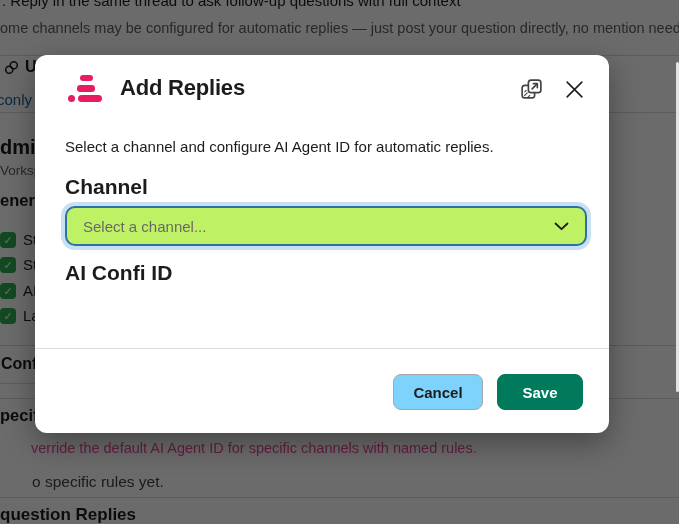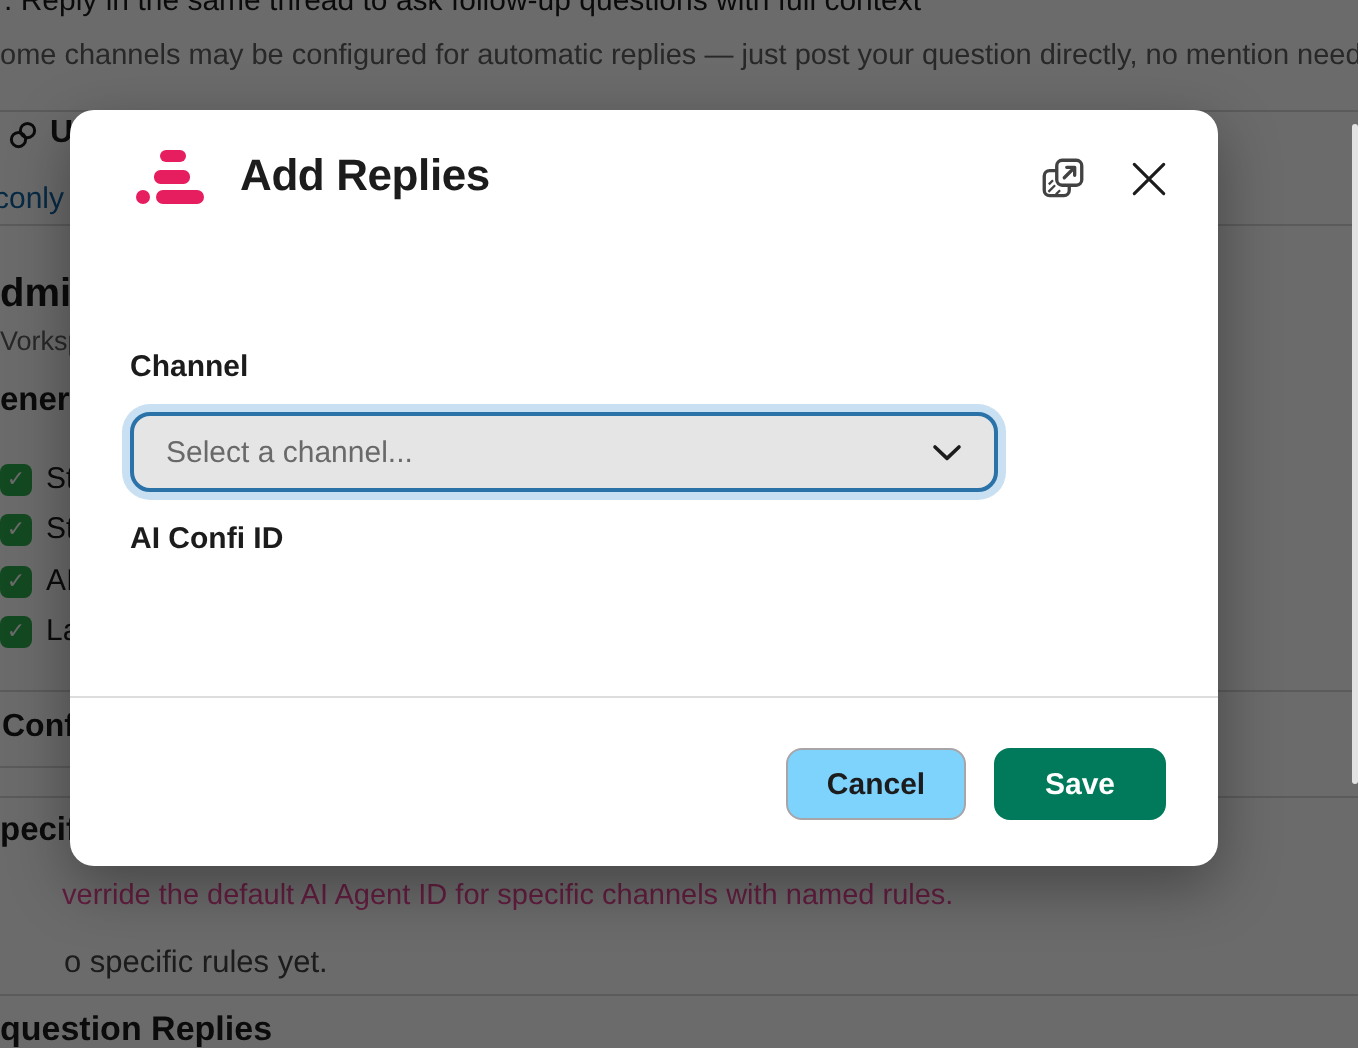--- a/index.html
+++ b/index.html
@@ -45,24 +45,24 @@
   .logo div{position:absolute;background:#e61e5f;}
   .logo .p1{left:12px;top:0;width:13px;height:6px;border-radius:3px;}
   .logo .p2{left:9px;top:10px;width:18px;height:6.5px;border-radius:3.25px;}
   .logo .p3{left:0;top:20px;width:7px;height:7px;border-radius:50%;}
   .logo .p4{left:10px;top:20px;width:24px;height:7px;border-radius:3.5px;}
   .modal-title{position:absolute;left:85px;top:20px;margin:0;font-size:22px;
     font-weight:800;color:#1d1c1d;letter-spacing:-0.2px;}
   .header-actions{position:absolute;right:24px;top:22px;display:flex;gap:20px;align-items:center;}
   .icon-btn{background:none;border:none;padding:0;cursor:pointer;display:flex;align-items:center;}
   .modal-desc{position:absolute;left:30px;top:83px;margin:0;font-size:15px;color:#1d1c1d;}
-  .fld-label{position:absolute;left:30px;font-size:15px;font-weight:700;color:#1d1c1d;}
+  .fld-label{position:absolute;left:30px;font-size:21px;font-weight:700;color:#1d1c1d;}
   .lbl-channel{top:120px;} .lbl-agent{top:206px;}
-  .select{position:absolute;left:30px;top:151px;width:434px;height:40px;box-sizing:border-box;
-    border:2px solid #2b72a8;border-radius:10px;background:#e5e5e5;
+  .select{position:absolute;left:30px;top:151px;width:522px;height:40px;box-sizing:border-box;
+    border:2px solid #2b72a8;border-radius:10px;background:#bef264;
     box-shadow:0 0 0 4px #c9dff2;display:flex;align-items:center;padding:0 16px;cursor:pointer;}
   .select-placeholder{font-size:15px;color:#696969;}
   .select .chev{margin-left:auto;display:flex;}
   .text-input{position:absolute;left:30px;top:237px;width:522px;height:40px;box-sizing:border-box;
     border:1.3px solid #c0bfc0;border-radius:10px;padding:0 15px;font-size:15px;color:#1d1c1d;
     font-family:inherit;outline:none;background:#fff;}
   .modal-divider{position:absolute;left:0;right:0;top:293px;height:1px;background:#dddddd;}
   .btn{position:absolute;top:319px;height:36px;border-radius:8px;font-size:15px;font-weight:700;
     font-family:inherit;cursor:pointer;display:flex;align-items:center;justify-content:center;}
   .btn-cancel{right:126px;width:90px;background:#7dd3fc;border:1px solid #a8a5a8;color:#1d1c1d;}
@@ -147,20 +147,21 @@
           <path d="M13.8 6.4h3.8v3.8" stroke="#424242" stroke-width="1.6" fill="none" stroke-linecap="round" stroke-linejoin="round"></path>
         </svg>
       </button>
       <button class="icon-btn">
         <svg width="21" height="21" viewBox="0 0 20 20">
           <path d="M3 3l14 14M17 3L3 17" stroke="#1d1c1d" stroke-width="1.5" stroke-linecap="round"></path>
         </svg>
       </button>
     </div>
 
+    <p class="modal-desc">Select a channel and configure AI Agent ID for automatic replies.</p>
 
     <label class="fld-label lbl-channel">Channel</label>
     <div class="select">
       <span class="select-placeholder">Select a channel...</span>
       <span class="chev">
         <svg width="15" height="9" viewBox="0 0 15 9">
             <path d="M1.5 1.5l6 5.7 6-5.7" fill="none" stroke="#1d1c1d" stroke-width="1.8" stroke-linecap="round" stroke-linejoin="round"></path>
           </svg>
       </span>
     </div>

